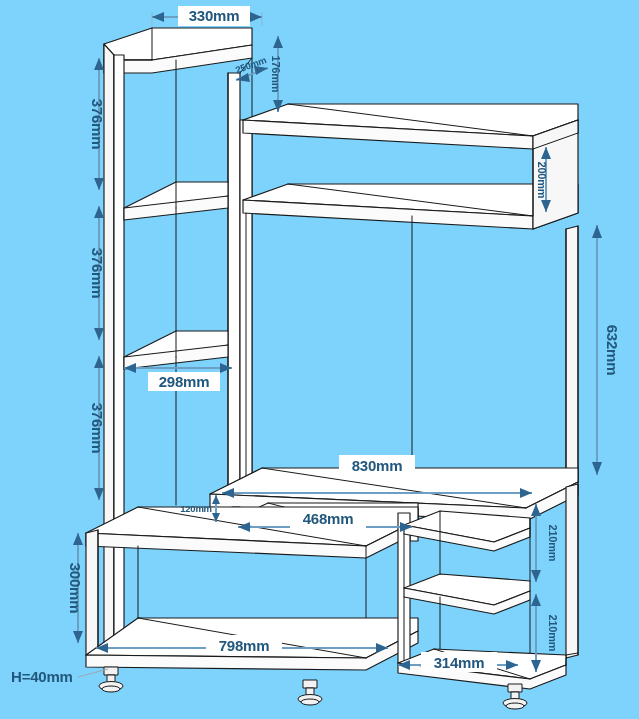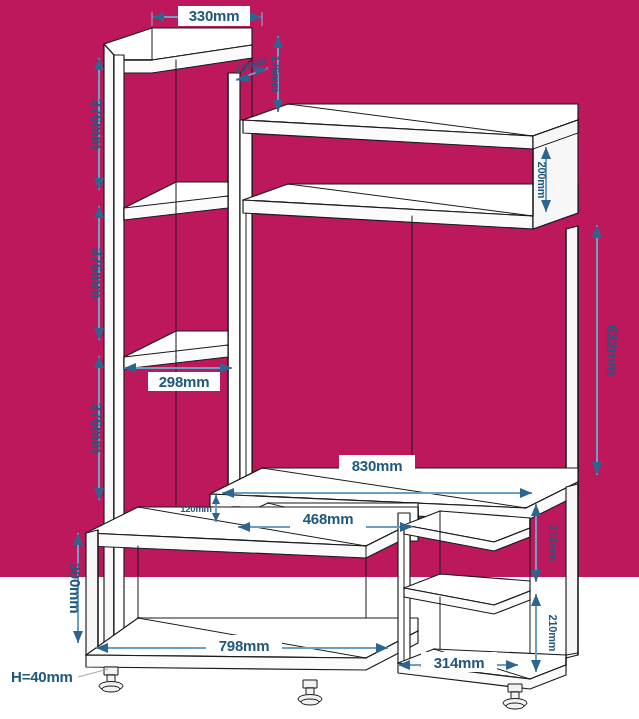--- a/index.html
+++ b/index.html
@@ -9,22 +9,22 @@
   }
   body {
     width: 639px;
     height: 719px;
     font-family: "Liberation Sans", sans-serif;
     overflow: hidden;
   }
   #drawing-root {
     position: relative;
     width: 639px;
-    height: 577px;
-    background: #be185d;
+    height: 719px;
+    background: #7dd3fc;
   }
   svg#furniture-svg {
     display: block;
     width: 639px;
     height: 719px;
   }
   .part-face {
     fill: #ffffff;
     stroke: #1a1a1a;
     stroke-width: 1.15;

